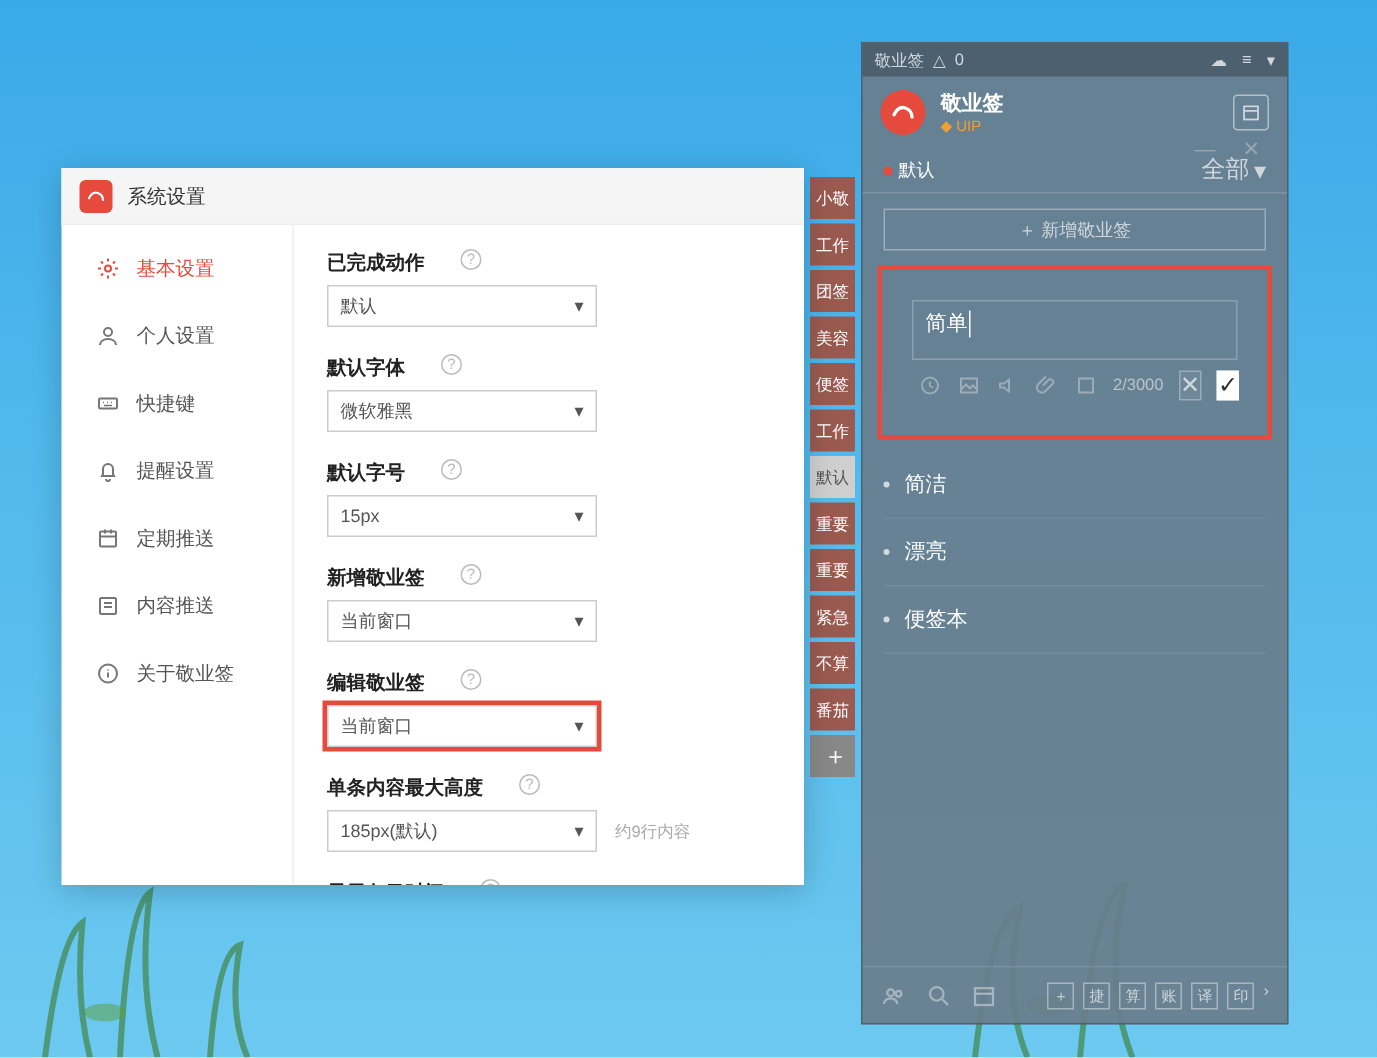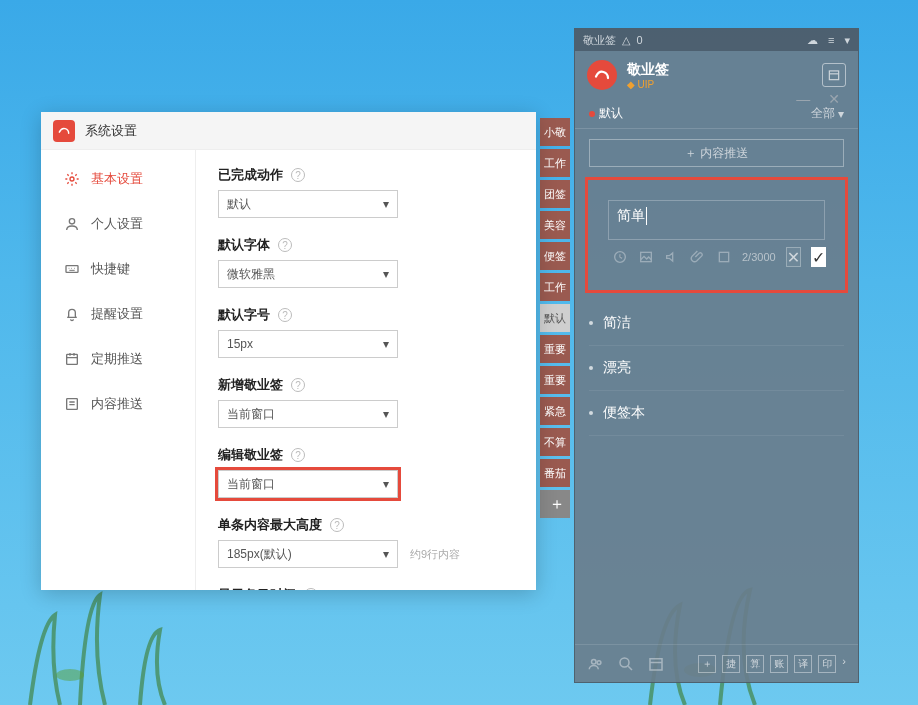--- a/index.html
+++ b/index.html
@@ -11,41 +11,41 @@
 .settings-title .logo-box{width:22px;height:22px;background:#e54a3c;border-radius:4px;display:flex;align-items:center;justify-content:center;margin-right:10px}
 .settings-title .logo-box svg{width:14px;height:14px}
 .settings-title span{font-size:13px;color:#333}
 .settings-body{display:flex;flex:1;overflow:hidden}
 .sidebar{width:155px;border-right:1px solid #eee;padding-top:6px}
 .sidebar-item{height:45px;display:flex;align-items:center;padding-left:22px;gap:10px;cursor:pointer;font-size:13px;color:#555}
 .sidebar-item.active{color:#e54a3c}
 .sidebar-item .icon{width:18px;height:18px;display:flex;align-items:center;justify-content:center}
 .content{flex:1;padding:16px 24px 0 22px;overflow-y:auto}
 .field{margin-bottom:18px}
-.field-label{font-size:13px;color:#222;font-weight:600;margin-bottom:6px;display:flex;align-items:center;gap:8px}
+.field-label{font-size:13px;color:#222;font-weight:600;margin-bottom:6px;display:flex;gap:24px}
 .field-label .help{width:14px;height:14px;border:1px solid #bbb;border-radius:50%;font-size:10px;color:#bbb;display:flex;align-items:center;justify-content:center;font-weight:400}
 .select{width:180px;height:28px;border:1px solid #ccc;background:#fff;font-size:12px;color:#555;padding:0 8px;display:flex;align-items:center;justify-content:space-between;cursor:pointer}
 .select.highlighted{outline:3px solid #e54a3c;outline-offset:0}
 .height-row{display:flex;align-items:center;gap:12px}
 .height-note{font-size:11px;color:#aaa}
 .app-window{position:absolute;right:59px;top:28px;width:285px;height:655px;background:rgba(105,125,140,.92);border:1px solid rgba(0,0,0,.25);display:flex;flex-direction:column}
 .app-top{height:22px;background:rgba(60,75,88,.6);display:flex;align-items:center;padding:0 8px;gap:6px;color:#cfd6dc;font-size:11px}
 .app-top .bell{margin-left:auto}
 .app-top .icns{display:flex;gap:10px}
 .app-header{height:48px;display:flex;align-items:center;padding:0 12px;gap:10px}
 .app-logo{width:30px;height:30px;border-radius:50%;background:#e54a3c;display:flex;align-items:center;justify-content:center}
 .app-logo svg{width:18px;height:18px}
 .app-header-text{display:flex;flex-direction:column}
 .app-name{font-size:14px;color:#fff;font-weight:600}
 .app-vip{font-size:10px;color:#f0a030}
 .app-cal{margin-left:auto;width:24px;height:24px;border:1px solid rgba(255,255,255,.5);border-radius:3px;display:flex;align-items:center;justify-content:center}
 .app-tabs{display:flex;align-items:center;height:30px;padding:0 14px;border-bottom:1px solid rgba(255,255,255,.15)}
 .app-tab{font-size:12px;color:#fff;display:flex;align-items:center;gap:4px}
 .app-tab .dot{width:6px;height:6px;border-radius:50%;background:#e54a3c}
-.app-tab-right{margin-left:auto;font-size:12px;color:#cfd6dc;display:flex;align-items:center;gap:3px}
+.app-tab-right{margin-left:auto;font-size:16px;color:#cfd6dc;display:flex;align-items:center;gap:3px}
 .add-btn{margin:10px 14px;height:28px;border:1px solid rgba(255,255,255,.35);display:flex;align-items:center;justify-content:center;font-size:12px;color:#cfd6dc;cursor:pointer}
 .edit-box{margin:0 10px 8px;border:3px solid #e54a3c;padding:20px;background:transparent}
 .edit-textarea{border:1px solid rgba(255,255,255,.25);padding:6px 8px;height:40px;color:#fff;font-size:14px;display:flex;align-items:flex-start}
 .cursor{display:inline-block;width:1px;height:18px;background:#fff;margin-left:1px;vertical-align:middle}
 .edit-toolbar{height:26px;display:flex;align-items:center;padding:0 4px;gap:10px;margin-top:4px}
 .edit-toolbar .tb-icon{width:16px;height:16px;opacity:.5}
 .edit-counter{margin-left:auto;font-size:11px;color:#b8c3cb}
 .edit-cancel,.edit-confirm{width:26px;height:20px;display:flex;align-items:center;justify-content:center;border:1px solid rgba(255,255,255,.3);cursor:pointer}
 .edit-cancel{background:rgba(255,255,255,.05);color:#cfd6dc}
 .edit-confirm{background:#fff;color:#333}
@@ -148,20 +148,29 @@
       </div>
       <div class="sidebar-item">
         <span class="icon">
             <svg width="16" height="16" viewBox="0 0 24 24">
               <rect x="4" y="4" width="16" height="16" rx="1" fill="none" stroke="#777" stroke-width="2"></rect>
               <path d="M8 9h8M8 13h8" stroke="#777" stroke-width="2"></path>
             </svg>
           </span>
         <span>内容推送</span>
       </div>
+      <div class="sidebar-item">
+        <span class="icon">
+            <svg width="16" height="16" viewBox="0 0 24 24">
+              <circle cx="12" cy="12" r="9" fill="none" stroke="#777" stroke-width="2"></circle>
+              <path d="M12 8v1M12 11v5" stroke="#777" stroke-width="2"></path>
+            </svg>
+          </span>
+        <span>关于敬业签</span>
+      </div>
     </div>
     <div class="content">
       <div class="field">
         <div class="field-label">
             <span>已完成动作</span>
             <span class="help">?</span>
           </div>
         <div class="select">
             <span>默认</span>
             <span>▾</span>
@@ -272,21 +281,21 @@
     <div class="app-tab">
         <span class="dot"></span>
         <span>默认</span>
       </div>
     <div class="app-tab-right">
         <span>全部</span>
         <span>▾</span>
       </div>
   </div>
   <div class="add-btn">
-      <span>＋ 内容推送</span>
+      <span>＋ 新增敬业签</span>
     </div>
 
   <div class="edit-box">
     <div class="edit-textarea">
         <span>简单</span>
         <span class="cursor"></span>
       </div>
     <div class="edit-toolbar">
       <span class="tb-icon">
           <svg viewBox="0 0 24 24" width="16" height="16">

